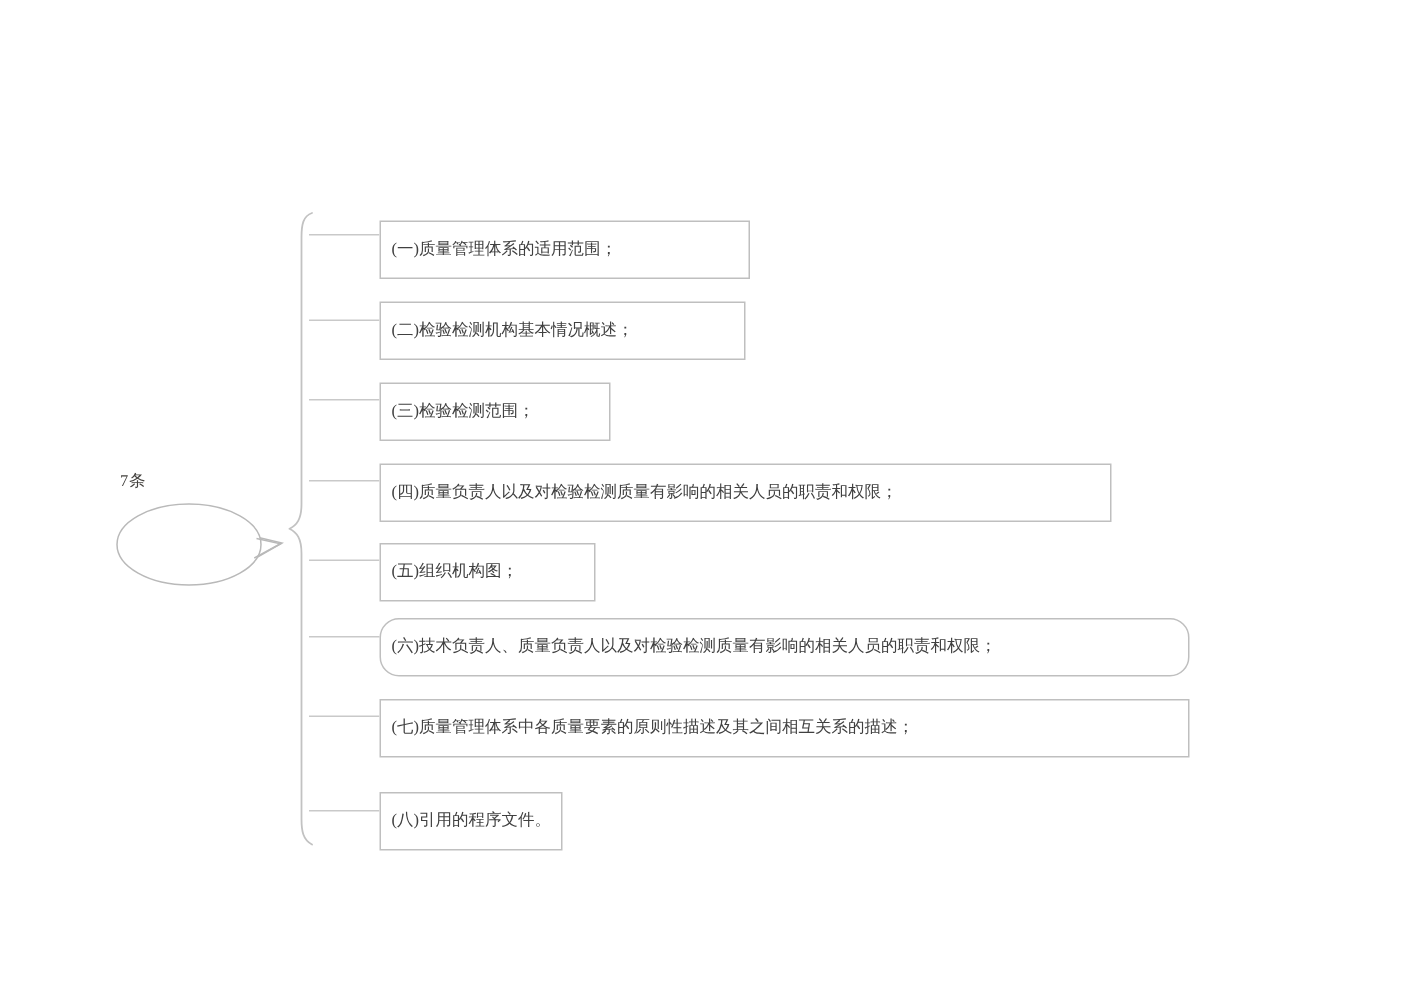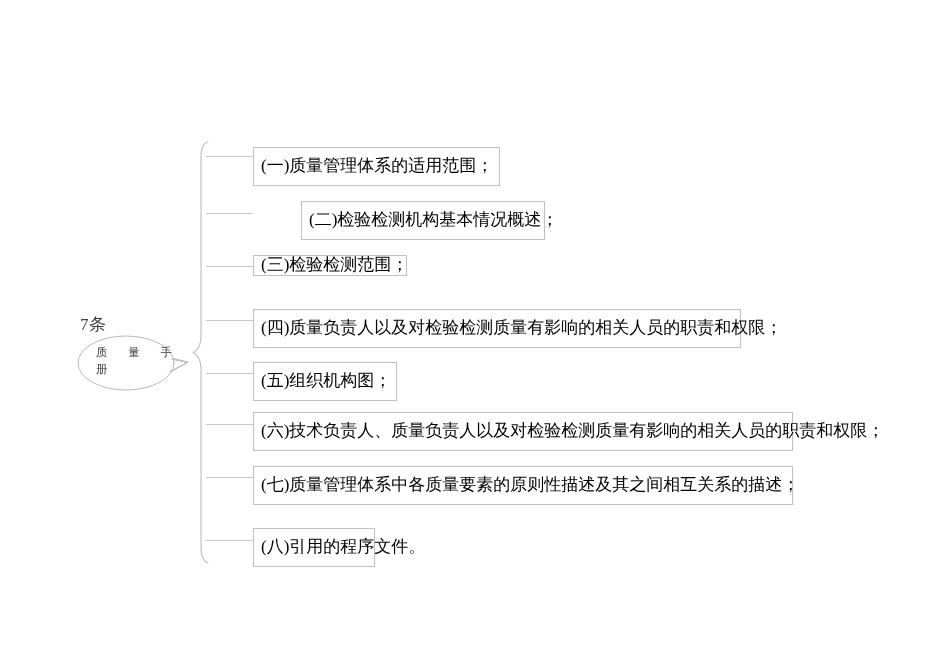--- a/index.html
+++ b/index.html
@@ -22,21 +22,21 @@
     top: 0;
     width: 950px;
     height: 672px;
   }
 
   
   #root-label {
     position: absolute;
     left: 80px;
     top: 313px;
-    font-size: 17px;
+    font-size: 11px;
     letter-spacing: 0.5px;
     color: #44423f;
     white-space: nowrap;
   }
 
   
   #callout {
     position: absolute;
     left: 76px;
     top: 332px;
@@ -80,44 +80,40 @@
   
   .node {
     position: absolute;
     box-sizing: border-box;
     border: 1px solid #bfbfbf;
     background: #ffffff;
     display: flex;
     align-items: center;
   }
   .node-text {
-    font-size: 17px;
+    font-size: 11px;
     line-height: 1.2;
-    color: #000000;
+    color: #404040;
     padding-left: 7px;
     white-space: nowrap;
   }
 </style>
 </head>
 <body>
 
 <div id="canvas">
 
   <div id="root-label">7条</div>
 
   <div id="callout">
     <svg width="118" height="62" viewBox="0 0 118 62">
       <path d="M95 26 L112 30 L93 41 Z" fill="#ffffff" stroke="#b9b9b9" stroke-width="1"></path>
       <ellipse cx="50" cy="31" rx="48" ry="27" fill="#ffffff" stroke="#b9b9b9" stroke-width="1"></ellipse>
       <path d="M95 27 L111 30.5 L93.5 40" fill="none" stroke="#b9b9b9" stroke-width="1"></path>
     </svg>
-    <div id="callout-text">
-      <span class="sp">质 量 手</span>
-      <span>册</span>
-    </div>
   </div>
 
   <svg id="brace" viewBox="0 0 30 425" preserveAspectRatio="none">
     <path d="M18 2
              C 12 4, 11 10, 11 18
              L 11 196
              C 11 206, 8 210, 3 212.5
              C 8 215, 11 219, 11 229
              L 11 406
              C 11 414, 12 420, 18 423" fill="none" stroke="#c2c2c2" stroke-width="1.2" stroke-linecap="round" stroke-linejoin="round"></path>
@@ -131,33 +127,33 @@
       <div class="connector" style="left: 206px; top: 373px; width: 47px;"></div>
       <div class="connector" style="left: 206px; top: 424px; width: 47px;"></div>
       <div class="connector" style="left: 206px; top: 477px; width: 47px;"></div>
       <div class="connector" style="left: 206px; top: 540px; width: 47px;"></div>
     </div>
 
   <div id="nodes">
       <div class="node" style="left: 253px; top: 147px; width: 247px; height: 39px;">
         <div class="node-text">(一)质量管理体系的适用范围；</div>
       </div>
-      <div class="node" style="left: 253px; top: 201px; width: 244px; height: 39px; margin-left: 48px;">
+      <div class="node" style="left: 253px; top: 201px; width: 244px; height: 39px;">
         <div class="node-text">(二)检验检测机构基本情况概述；</div>
       </div>
-      <div class="node" style="left: 253px; top: 255px; width: 154px; height: 21px;">
+      <div class="node" style="left: 253px; top: 255px; width: 154px; height: 39px;">
         <div class="node-text">(三)检验检测范围；</div>
       </div>
       <div class="node" style="left: 253px; top: 309px; width: 488px; height: 39px;">
         <div class="node-text">(四)质量负责人以及对检验检测质量有影响的相关人员的职责和权限；</div>
       </div>
       <div class="node" style="left: 253px; top: 362px; width: 144px; height: 39px;">
         <div class="node-text">(五)组织机构图；</div>
       </div>
-      <div class="node" style="left: 253px; top: 412px; width: 540px; height: 39px;">
+      <div class="node" style="left: 253px; top: 412px; width: 540px; height: 39px; border-radius: 13px;">
         <div class="node-text">(六)技术负责人、质量负责人以及对检验检测质量有影响的相关人员的职责和权限；</div>
       </div>
       <div class="node" style="left: 253px; top: 466px; width: 540px; height: 39px;">
         <div class="node-text">(七)质量管理体系中各质量要素的原则性描述及其之间相互关系的描述；</div>
       </div>
       <div class="node" style="left: 253px; top: 528px; width: 122px; height: 39px;">
         <div class="node-text">(八)引用的程序文件。</div>
       </div>
     </div>
 

